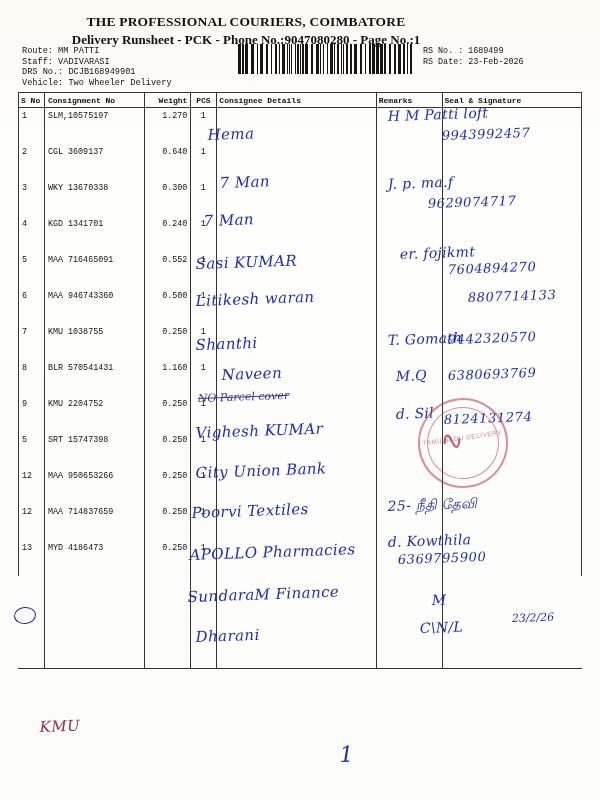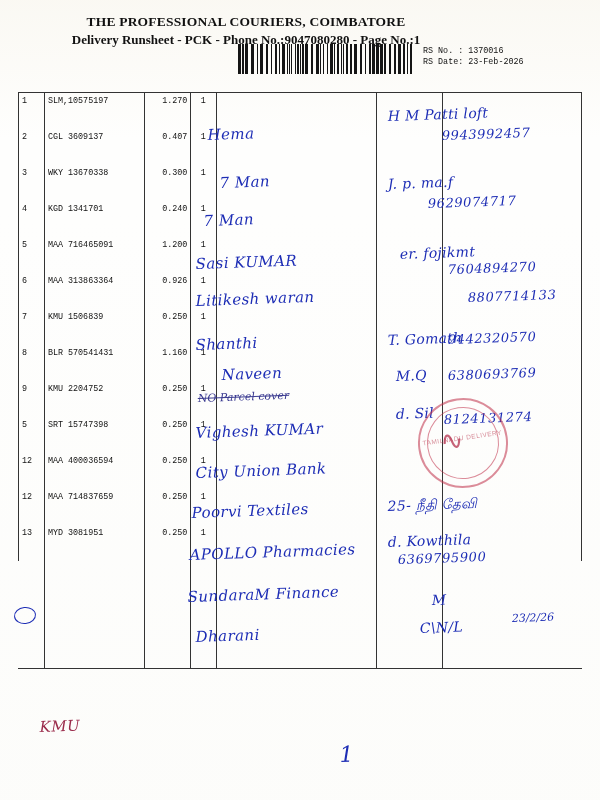--- a/index.html
+++ b/index.html
@@ -230,20 +230,26 @@
 <body>
 
 <div class="page">
   <div class="paper-tint"></div>
 
   <div class="header">
     <div class="company">THE PROFESSIONAL COURIERS, COIMBATORE</div>
     <div class="subtitle">Delivery Runsheet - PCK - Phone No.:9047080280 - Page No.:1</div>
   </div>
 
+  <div class="meta">
+    <div>Route: MM PATTI</div>
+    <div>Staff: VADIVARASI</div>
+    <div>DRS No.: DCJB168949901</div>
+    <div>Vehicle: Two Wheeler Delivery</div>
+  </div>
 
   <div class="barcode" id="barcode">
       <i style="left: 0px; width: 3px;"></i>
       <i style="left: 4px; width: 2px;"></i>
       <i style="left: 7px; width: 3px;"></i>
       <i style="left: 13px; width: 3px;"></i>
       <i style="left: 19px; width: 1px;"></i>
       <i style="left: 22px; width: 3px;"></i>
       <i style="left: 28px; width: 2px;"></i>
       <i style="left: 33px; width: 1px;"></i>
@@ -280,39 +286,48 @@
       <i style="left: 146px; width: 2px;"></i>
       <i style="left: 151px; width: 2px;"></i>
       <i style="left: 156px; width: 2px;"></i>
       <i style="left: 160px; width: 3px;"></i>
       <i style="left: 165px; width: 2px;"></i>
       <i style="left: 169px; width: 1px;"></i>
       <i style="left: 172px; width: 2px;"></i>
     </div>
 
   <div class="rs-meta">
-    <div>RS No. : 1370016</div>
+    <div>RS No. : 1689499</div>
     <div>RS Date: 23-Feb-2026</div>
   </div>
 
   <div class="table">
+    <div class="thead">
+      <div class="c-sno">S No</div>
+      <div class="c-cons">Consignment No</div>
+      <div class="c-wt">Weight</div>
+      <div class="c-pcs">PCS</div>
+      <div class="c-det">Consignee Details</div>
+      <div class="c-rem">Remarks</div>
+      <div class="c-seal">Seal &amp; Signature</div>
+    </div>
     <div class="body-rows" id="rows">
         <div class="trow">
           <div class="c-sno">1</div>
           <div class="c-cons">SLM,10575197</div>
           <div class="c-wt">1.270</div>
           <div class="c-pcs">1</div>
           <div class="c-det"></div>
           <div class="c-rem"></div>
           <div class="c-seal"></div>
         </div>
         <div class="trow">
           <div class="c-sno">2</div>
           <div class="c-cons">CGL 3609137</div>
-          <div class="c-wt">0.407</div>
+          <div class="c-wt">0.640</div>
           <div class="c-pcs">1</div>
           <div class="c-det"></div>
           <div class="c-rem"></div>
           <div class="c-seal"></div>
         </div>
         <div class="trow">
           <div class="c-sno">3</div>
           <div class="c-cons">WKY 13670338</div>
           <div class="c-wt">0.300</div>
           <div class="c-pcs">1</div>
@@ -325,38 +340,38 @@
           <div class="c-cons">KGD 1341701</div>
           <div class="c-wt">0.240</div>
           <div class="c-pcs">1</div>
           <div class="c-det"></div>
           <div class="c-rem"></div>
           <div class="c-seal"></div>
         </div>
         <div class="trow">
           <div class="c-sno">5</div>
           <div class="c-cons">MAA 716465091</div>
-          <div class="c-wt">1.200</div>
+          <div class="c-wt">0.552</div>
           <div class="c-pcs">1</div>
           <div class="c-det"></div>
           <div class="c-rem"></div>
           <div class="c-seal"></div>
         </div>
         <div class="trow">
           <div class="c-sno">6</div>
-          <div class="c-cons">MAA 313863364</div>
-          <div class="c-wt">0.926</div>
+          <div class="c-cons">MAA 946743360</div>
+          <div class="c-wt">0.500</div>
           <div class="c-pcs">1</div>
           <div class="c-det"></div>
           <div class="c-rem"></div>
           <div class="c-seal"></div>
         </div>
         <div class="trow">
           <div class="c-sno">7</div>
-          <div class="c-cons">KMU 1506839</div>
+          <div class="c-cons">KMU 1038755</div>
           <div class="c-wt">0.250</div>
           <div class="c-pcs">1</div>
           <div class="c-det"></div>
           <div class="c-rem"></div>
           <div class="c-seal"></div>
         </div>
         <div class="trow">
           <div class="c-sno">8</div>
           <div class="c-cons">BLR 570541431</div>
           <div class="c-wt">1.160</div>
@@ -378,39 +393,39 @@
           <div class="c-sno">5</div>
           <div class="c-cons">SRT 15747398</div>
           <div class="c-wt">0.250</div>
           <div class="c-pcs">1</div>
           <div class="c-det"></div>
           <div class="c-rem"></div>
           <div class="c-seal"></div>
         </div>
         <div class="trow">
           <div class="c-sno">12</div>
-          <div class="c-cons">MAA 400036594</div>
+          <div class="c-cons">MAA 950653266</div>
           <div class="c-wt">0.250</div>
           <div class="c-pcs">1</div>
           <div class="c-det"></div>
           <div class="c-rem"></div>
           <div class="c-seal"></div>
         </div>
         <div class="trow">
           <div class="c-sno">12</div>
           <div class="c-cons">MAA 714837659</div>
           <div class="c-wt">0.250</div>
           <div class="c-pcs">1</div>
           <div class="c-det"></div>
           <div class="c-rem"></div>
           <div class="c-seal"></div>
         </div>
         <div class="trow">
           <div class="c-sno">13</div>
-          <div class="c-cons">MYD 3081951</div>
+          <div class="c-cons">MYD 4186473</div>
           <div class="c-wt">0.250</div>
           <div class="c-pcs">1</div>
           <div class="c-det"></div>
           <div class="c-rem"></div>
           <div class="c-seal"></div>
         </div>
       </div>
   </div>
 
   <div class="vline" style="left:44px;  height:576px;"></div>

